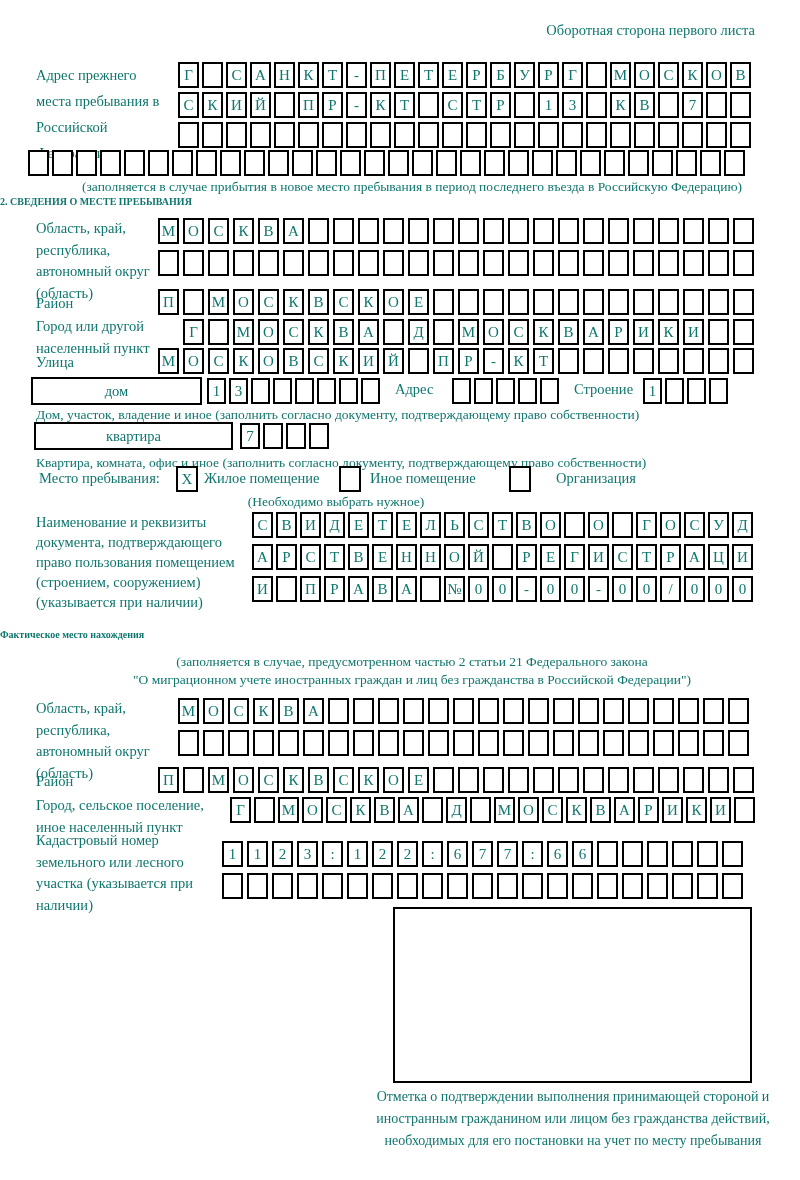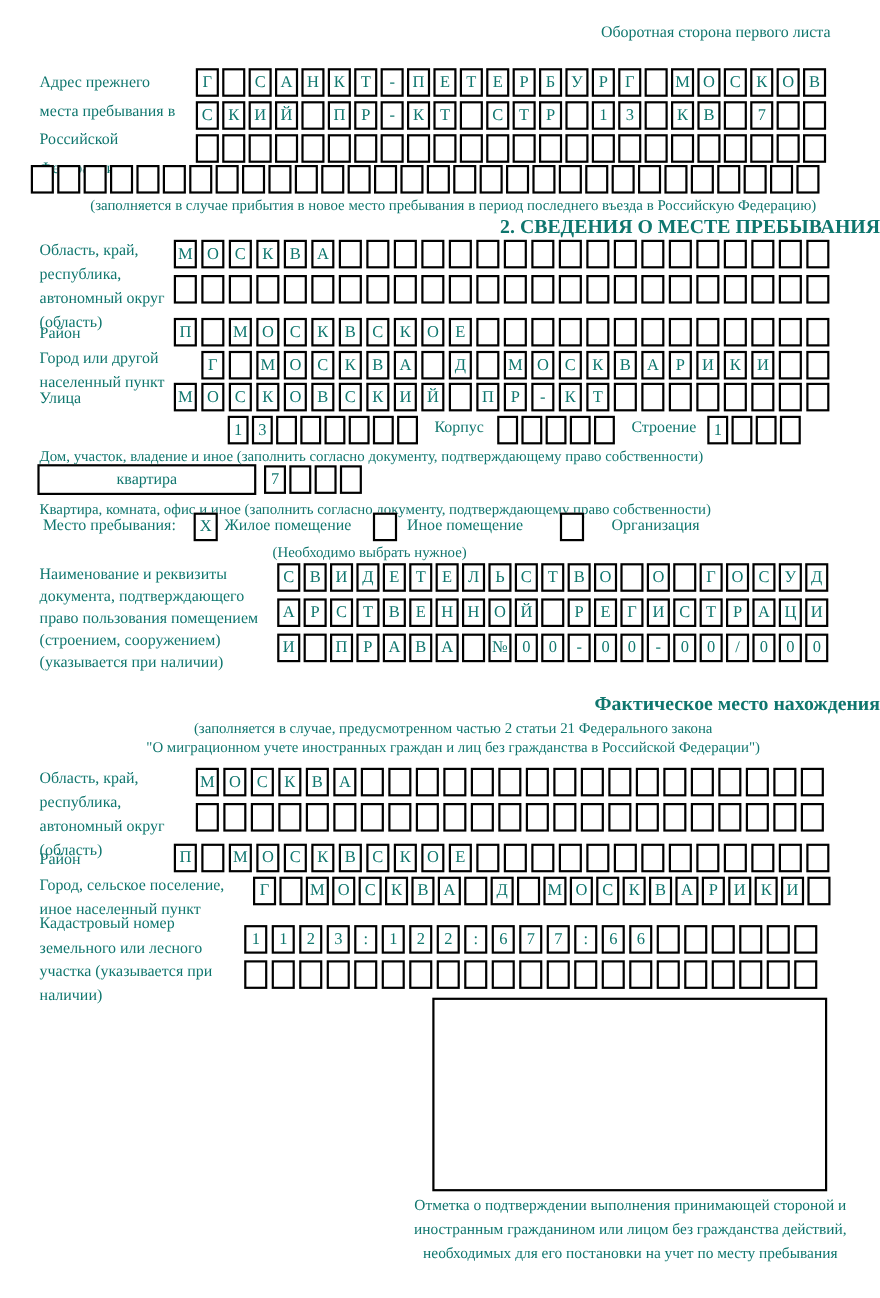--- a/index.html
+++ b/index.html
@@ -12,21 +12,21 @@
   .ilbl{position:absolute;font-size:14.5px;}
   .crow{position:absolute;display:flex;}
   .cell{flex:0 0 auto;width:17px;height:22px;border:2px solid #000;margin-right:4px;
         display:flex;align-items:center;justify-content:center;font-size:15px;line-height:1;background:#fff;}
   .p24 .cell{margin-right:3px;}
   .p23 .cell{width:16px;margin-right:3px;}
   .p22 .cell{width:15px;margin-right:3px;}
   .ccap{position:absolute;left:0;width:100%;text-align:center;font-size:13.5px;padding-left:12px;}
   .lcap{position:absolute;font-size:13.5px;}
   .mcap{position:absolute;text-align:center;font-size:13.5px;}
-  .title{position:absolute;left:0;width:100%;text-align:right;font-weight:700;font-size:18px;}
+  .title{position:absolute;left:0;width:100%;text-align:left;font-weight:700;font-size:10px;}
   .wbox{position:absolute;height:28px;border:2px solid #000;box-sizing:border-box;
         display:flex;align-items:center;justify-content:center;font-size:14.5px;background:#fff;}
   .chk{position:absolute;width:18px;height:22px;border:2px solid #000;
        display:flex;align-items:center;justify-content:center;font-size:15px;background:#fff;}
   .stampbox{position:absolute;border:2px solid #000;box-sizing:border-box;background:#fff;}
   .stampcap{position:absolute;text-align:center;font-size:14px;line-height:22px;}
 </style>
 </head>
 <body>
 
@@ -279,31 +279,32 @@
       <div class="cell"></div>
       <div class="cell"></div>
       <div class="cell"></div>
       <div class="cell"></div>
       <div class="cell"></div>
       <div class="cell"></div>
       <div class="cell"></div>
       <div class="cell"></div>
     </div>
 
+  <div class="wbox" style="left:31px;top:377px;width:171px">дом</div>
   <div class="crow p22" style="left:207px;top:378px">
       <div class="cell">1</div>
       <div class="cell">3</div>
       <div class="cell"></div>
       <div class="cell"></div>
       <div class="cell"></div>
       <div class="cell"></div>
       <div class="cell"></div>
       <div class="cell"></div>
     </div>
-  <div class="ilbl" style="left:395px;top:381px">Корпус</div>
+  <div class="ilbl" style="left:395px;top:381px">Адрес</div>
   <div class="crow p22" style="left:452px;top:378px">
       <div class="cell"></div>
       <div class="cell"></div>
       <div class="cell"></div>
       <div class="cell"></div>
       <div class="cell"></div>
     </div>
   <div class="ilbl" style="left:574px;top:381px">Строение</div>
   <div class="crow p22" style="left:643px;top:378px">
       <div class="cell">1</div>

